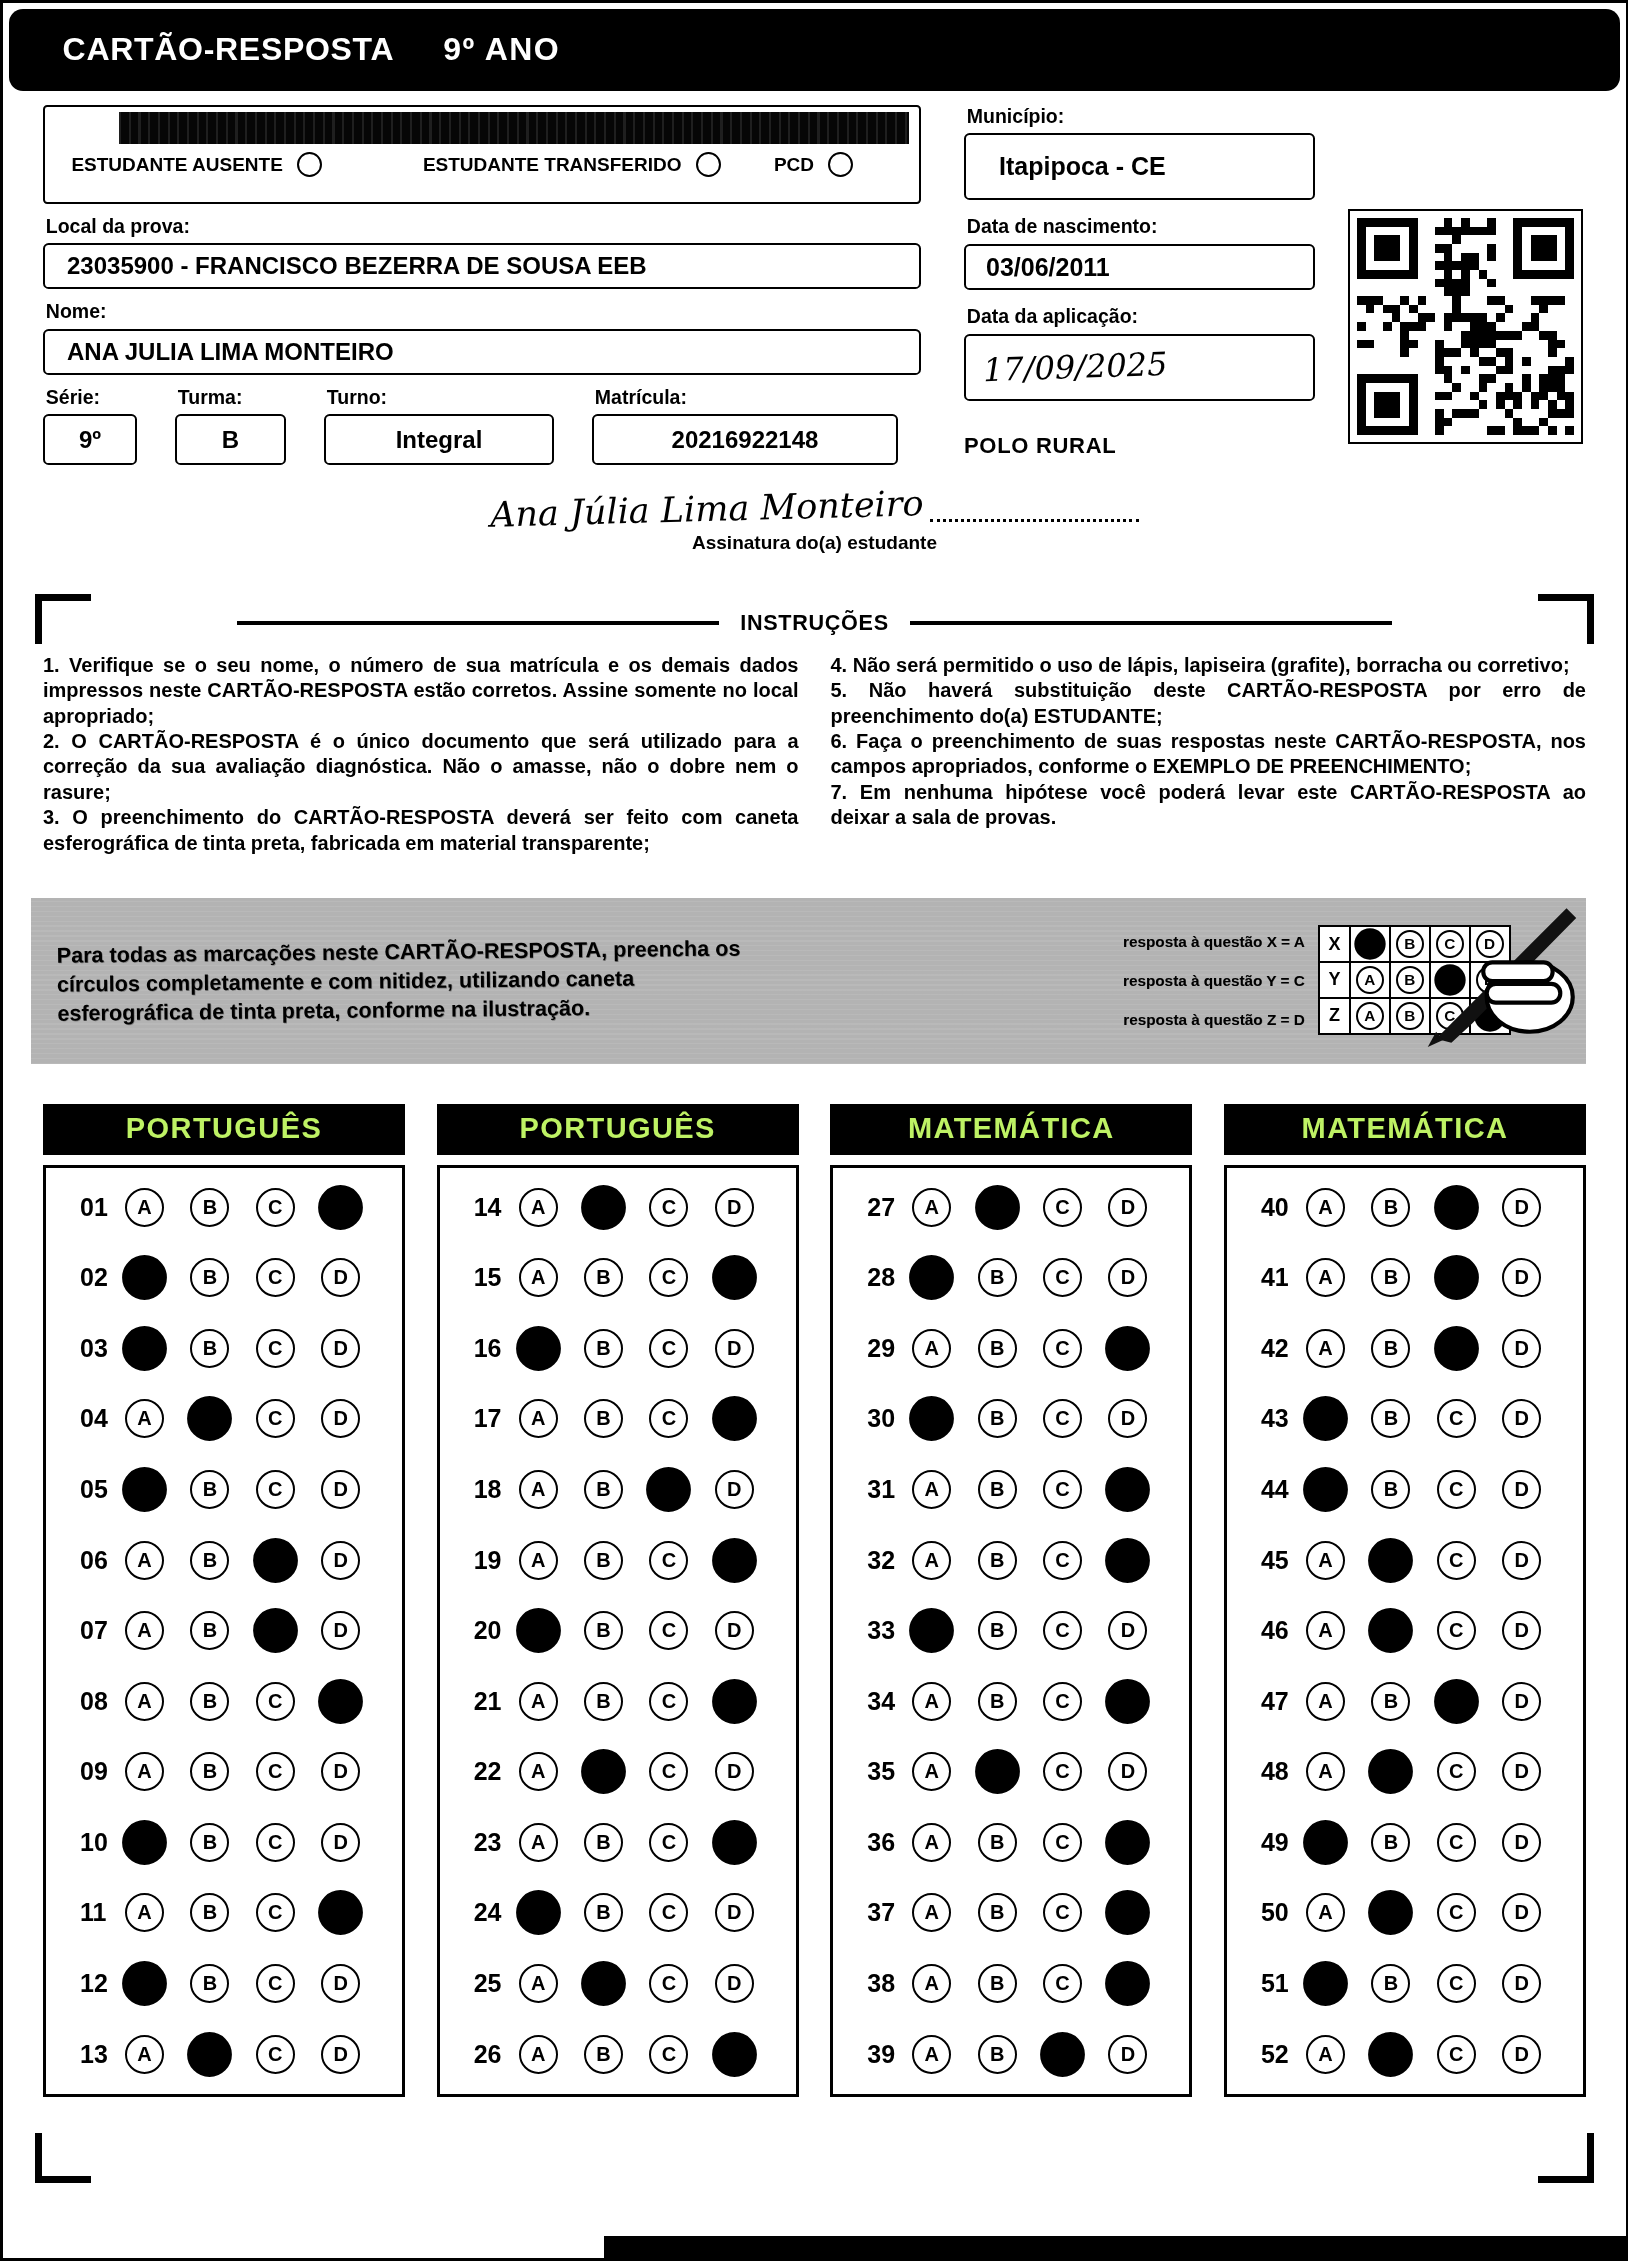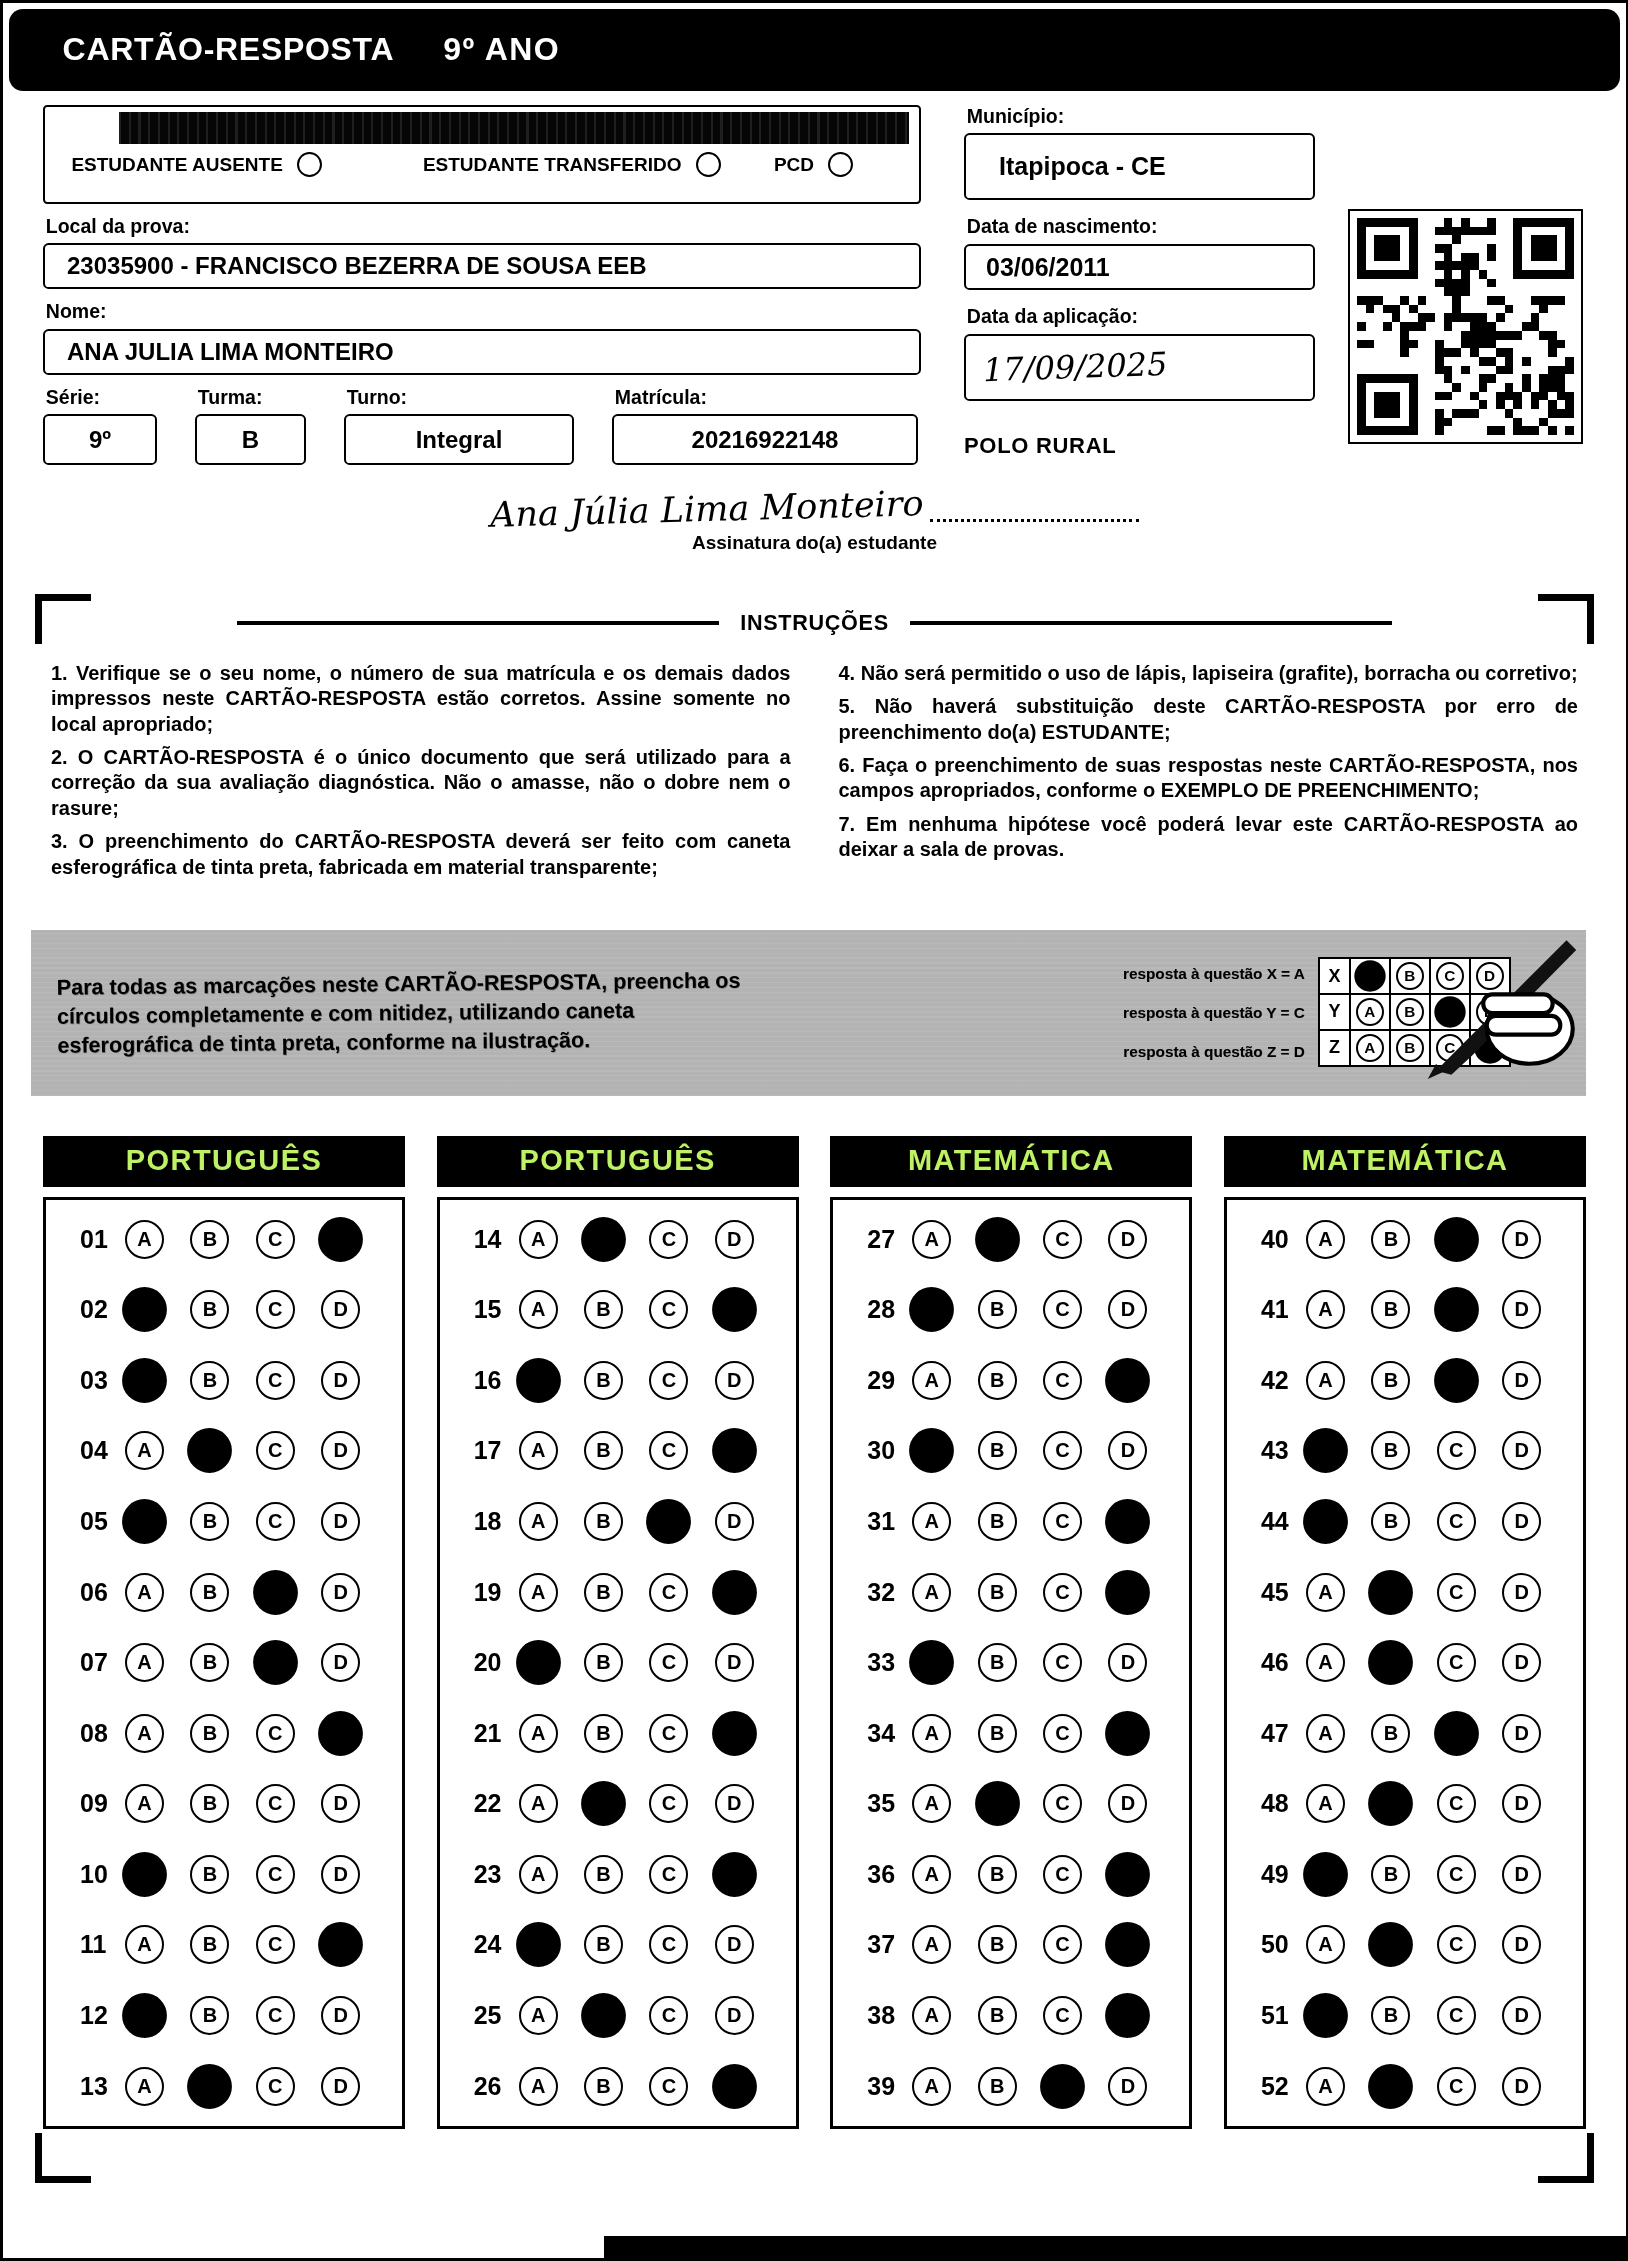--- a/index.html
+++ b/index.html
@@ -29,21 +29,21 @@
   .ring{width:25px;height:25px;border:2.8px solid #000;border-radius:50%;margin-left:14px;box-sizing:border-box;}
   .lbl{font-size:19.5px;font-weight:bold;margin:11px 0 5.6px 2.8px;}
   .vbox{border:2.8px solid #000;border-radius:5.6px;height:46px;display:flex;align-items:center;
         padding-left:22px;font-size:24px;font-weight:bold;box-sizing:border-box;}
   .sr-row{display:flex;margin-top:11px;}
   .sr-item{margin-right:38px;}
   .sr-item:last-child{margin-right:0;}
   .sr-item .lbl{margin:0 0 5.6px 2.8px;}
   .sr-box{border:2.8px solid #000;border-radius:5.6px;height:51px;display:flex;align-items:center;
           justify-content:center;font-size:24px;font-weight:bold;box-sizing:border-box;}
-  .w-serie{width:114px;} .w-turma{width:111px;} .w-turno{width:230px;} .w-matricula{width:306px;}
+  .w-serie{width:94px;} .w-turma{width:111px;} .w-turno{width:230px;} .w-matricula{width:306px;}
   .rt-box{border:2.8px solid #000;border-radius:5.6px;display:flex;align-items:center;
           font-size:25px;font-weight:bold;box-sizing:border-box;padding-left:33px;}
   .rt-mun{height:67px;}
   .rt-nasc{height:46px;padding-left:20px;}
   .rt-apl{height:67px;padding-left:16.7px;}
   .hand-write{font-family:"DejaVu Serif",serif;font-style:italic;font-weight:normal;
               font-size:32px;transform:rotate(-2deg);white-space:nowrap;}
   .polo{font-size:22px;font-weight:bold;margin-top:32px;letter-spacing:0.7px;}
   .qr-frame{border:2.8px solid #000;padding:7px;margin-top:104px;background:#fff;width:217px;height:217px;box-sizing:content-box;}
   .qr-frame svg{width:217px;height:217px;display:block;fill:#000;shape-rendering:crispEdges;}
@@ -58,21 +58,21 @@
   .crop.tl{top:591px;left:32px;border-left:7.7px solid #000;border-top:7.7px solid #000;}
   .crop.tr{top:591px;right:32px;border-right:7.7px solid #000;border-top:7.7px solid #000;}
   .crop.bl{top:2130px;left:32px;border-left:7.7px solid #000;border-bottom:7.7px solid #000;}
   .crop.br{top:2130px;right:32px;border-right:7.7px solid #000;border-bottom:7.7px solid #000;}
   
   .instr-title{display:flex;align-items:center;width:1155px;margin:56px auto 0 auto;}
   .instr-title .line{flex:1;height:3.5px;background:#000;}
   .instr-title .t{margin:0 21px;font-size:21.6px;font-weight:bold;letter-spacing:0.7px;}
   .instr-cols{display:flex;margin:16.7px 40px 0 40px;gap:32px;}
   .instr-col{flex:1;font-size:20px;font-weight:bold;line-height:1.27;text-align:justify;}
-  .instr-col p{margin:8px;}
+  .instr-col p{margin:0;}
   
   .mark-box{margin:42px 40px 0 28px;background:#b3b3b3;padding:22px 26.4px;display:flex;
             align-items:center;position:relative;min-height:122px;
             background-image:repeating-linear-gradient(0deg,rgba(255,255,255,.08) 0 1.4px,rgba(0,0,0,0) 1.4px 4.9px);}
   .mark-text{width:703px;font-size:21.6px;font-weight:bold;line-height:1.35;transform:rotate(-0.6deg);
              text-shadow:0.7px 0.7px 0 rgba(60,60,60,.45);}
   .ex-area{margin-left:auto;display:flex;align-items:center;position:relative;padding-right:49px;}
   .ex-labels{text-align:right;font-size:15.3px;font-weight:bold;line-height:39px;margin-right:15.3px;
              text-shadow:0.3px 0.3px 0 rgba(60,60,60,.4);}
   .ex-grid{display:flex;flex-direction:column;}

